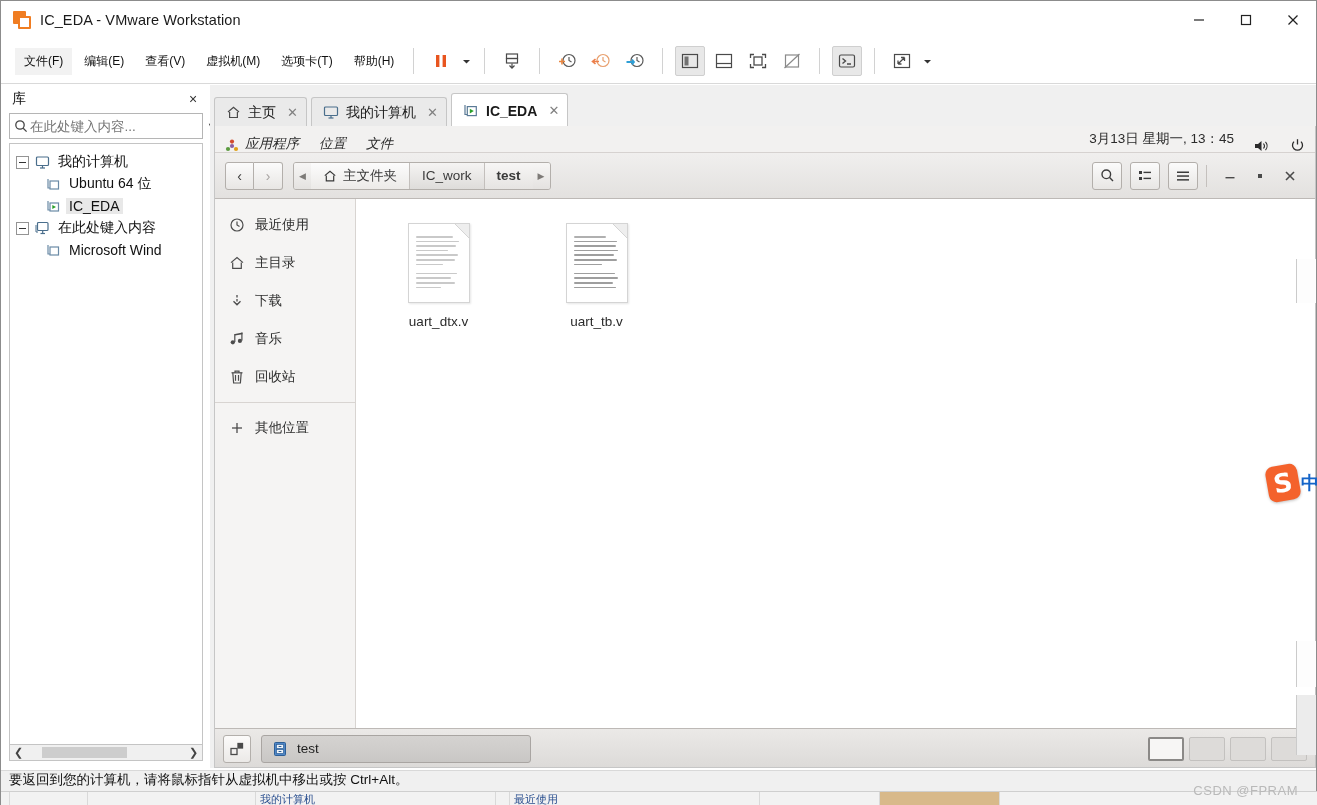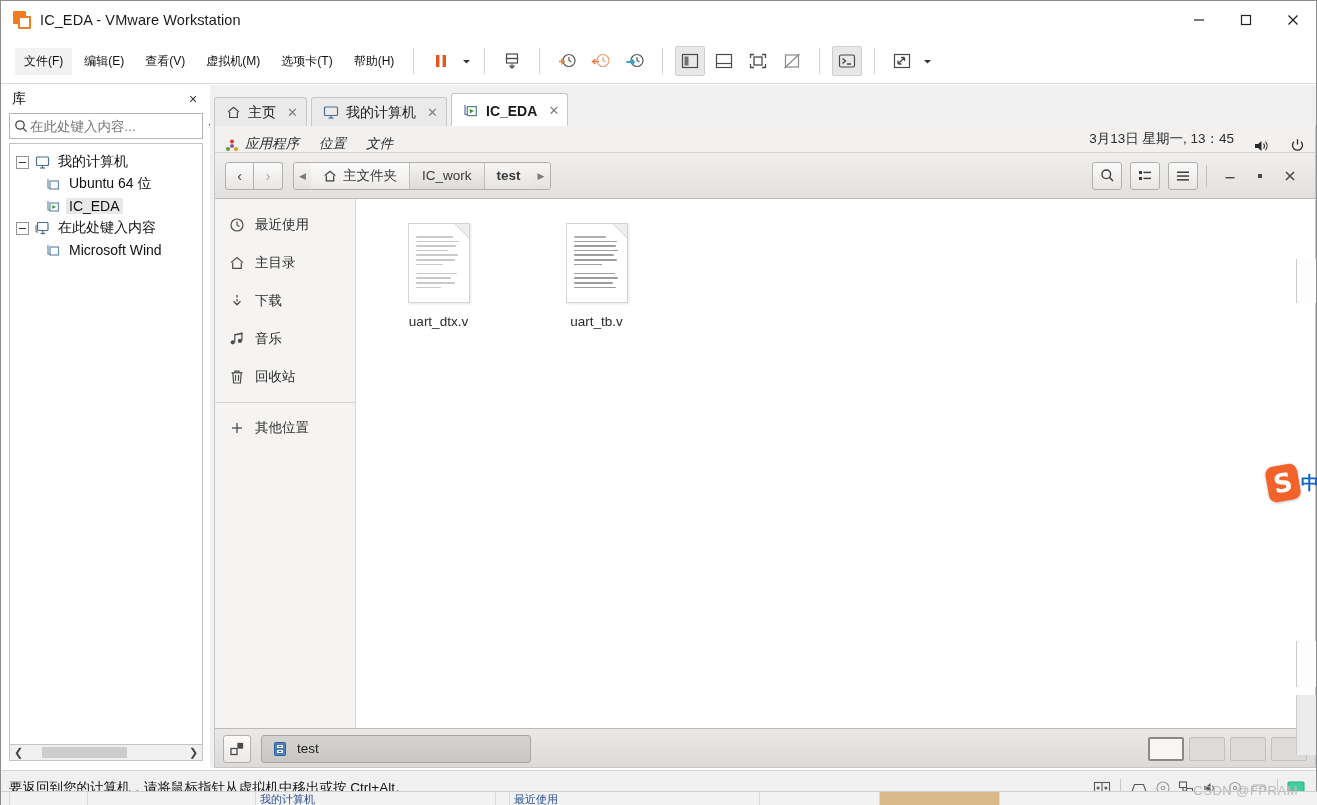--- a/index.html
+++ b/index.html
@@ -301,21 +301,21 @@
     box-shadow: 0 1px 3px rgba(0,0,0,0.25);
   }
   .sg-text {
     margin-left: 2px; color: #1464c8; font-size: 18px; font-weight: bold;
   }
 
   
   .statusbar {
     position: absolute; left: 0; top: 769px; width: 1315px; height: 35px;
     background: #f0f0f0; border-top: 1px solid #d9d9d9;
-    display: flex; align-items: center;
+    display: flex;  flex-direction: column;
   }
   .status-text {
     font-size: 13.5px; color: #111; margin-left: 8px; white-space: nowrap;
   }
   .status-spacer { flex: 1; }
   .st-icons { display: flex; align-items: center; padding-right: 8px; }
   .st-sep { width: 1px; height: 18px; background: #c9c9c9; margin: 0 6px; }
   .st-ico {
     width: 24px; height: 22px; display: flex; align-items: center; justify-content: center;
     position: relative;

